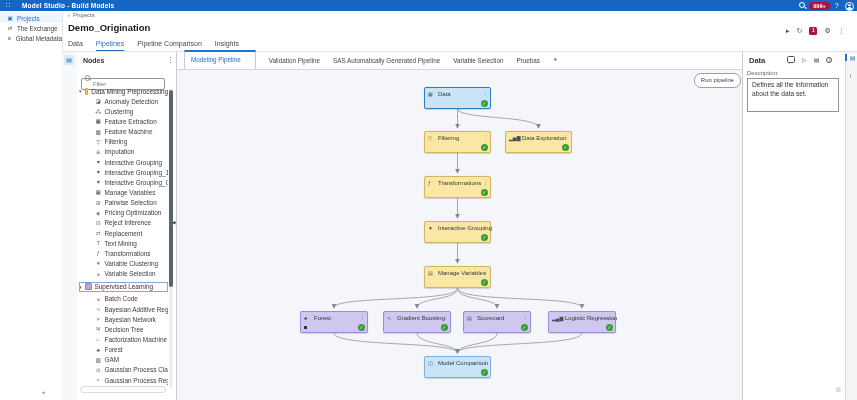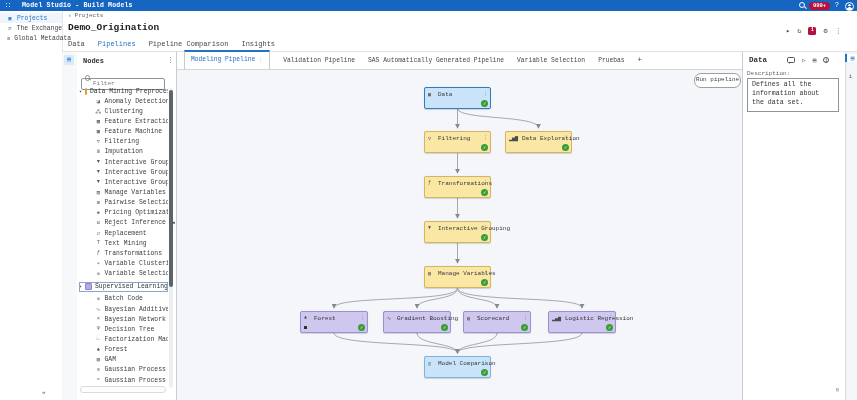--- a/index.html
+++ b/index.html
@@ -1,17 +1,17 @@
 <!DOCTYPE html>
 <html><head>
 <meta charset="utf-8">
 <style>
   html,body{margin:0;padding:0;background:#fff;}
   #screen{position:relative;width:857px;height:400px;overflow:hidden;
-    font-family:Liberation Mono, monospace;color:#333;}
+    font-family:Liberation Sans, sans-serif;color:#333;}
 
   
   .topbar{position:absolute;left:0;top:0;width:857px;height:11px;background:#1666c1;}
   .tb-title{position:absolute;left:22px;top:2px;font-size:6.5px;font-weight:bold;color:#fff;letter-spacing:.2px;}
   .apps-grid{position:absolute;left:5px;top:2px;width:7px;height:7px;
     background-image:radial-gradient(#cfe2f6 .7px,transparent .8px);background-size:3px 3px;}
   .search-ico{position:absolute;left:799px;top:2px;width:4px;height:4px;border:1px solid #fff;border-radius:50%;}
   .search-ico::after{content:"";position:absolute;left:3.6px;top:3.6px;width:2.6px;height:1px;background:#fff;transform:rotate(45deg);}
   .tb-badge{position:absolute;left:809px;top:1.5px;min-width:15px;padding:0 3px;height:8px;border-radius:4px;
     background:#b3123e;color:#fff;font-size:5.5px;font-weight:bold;line-height:8px;text-align:center;}

